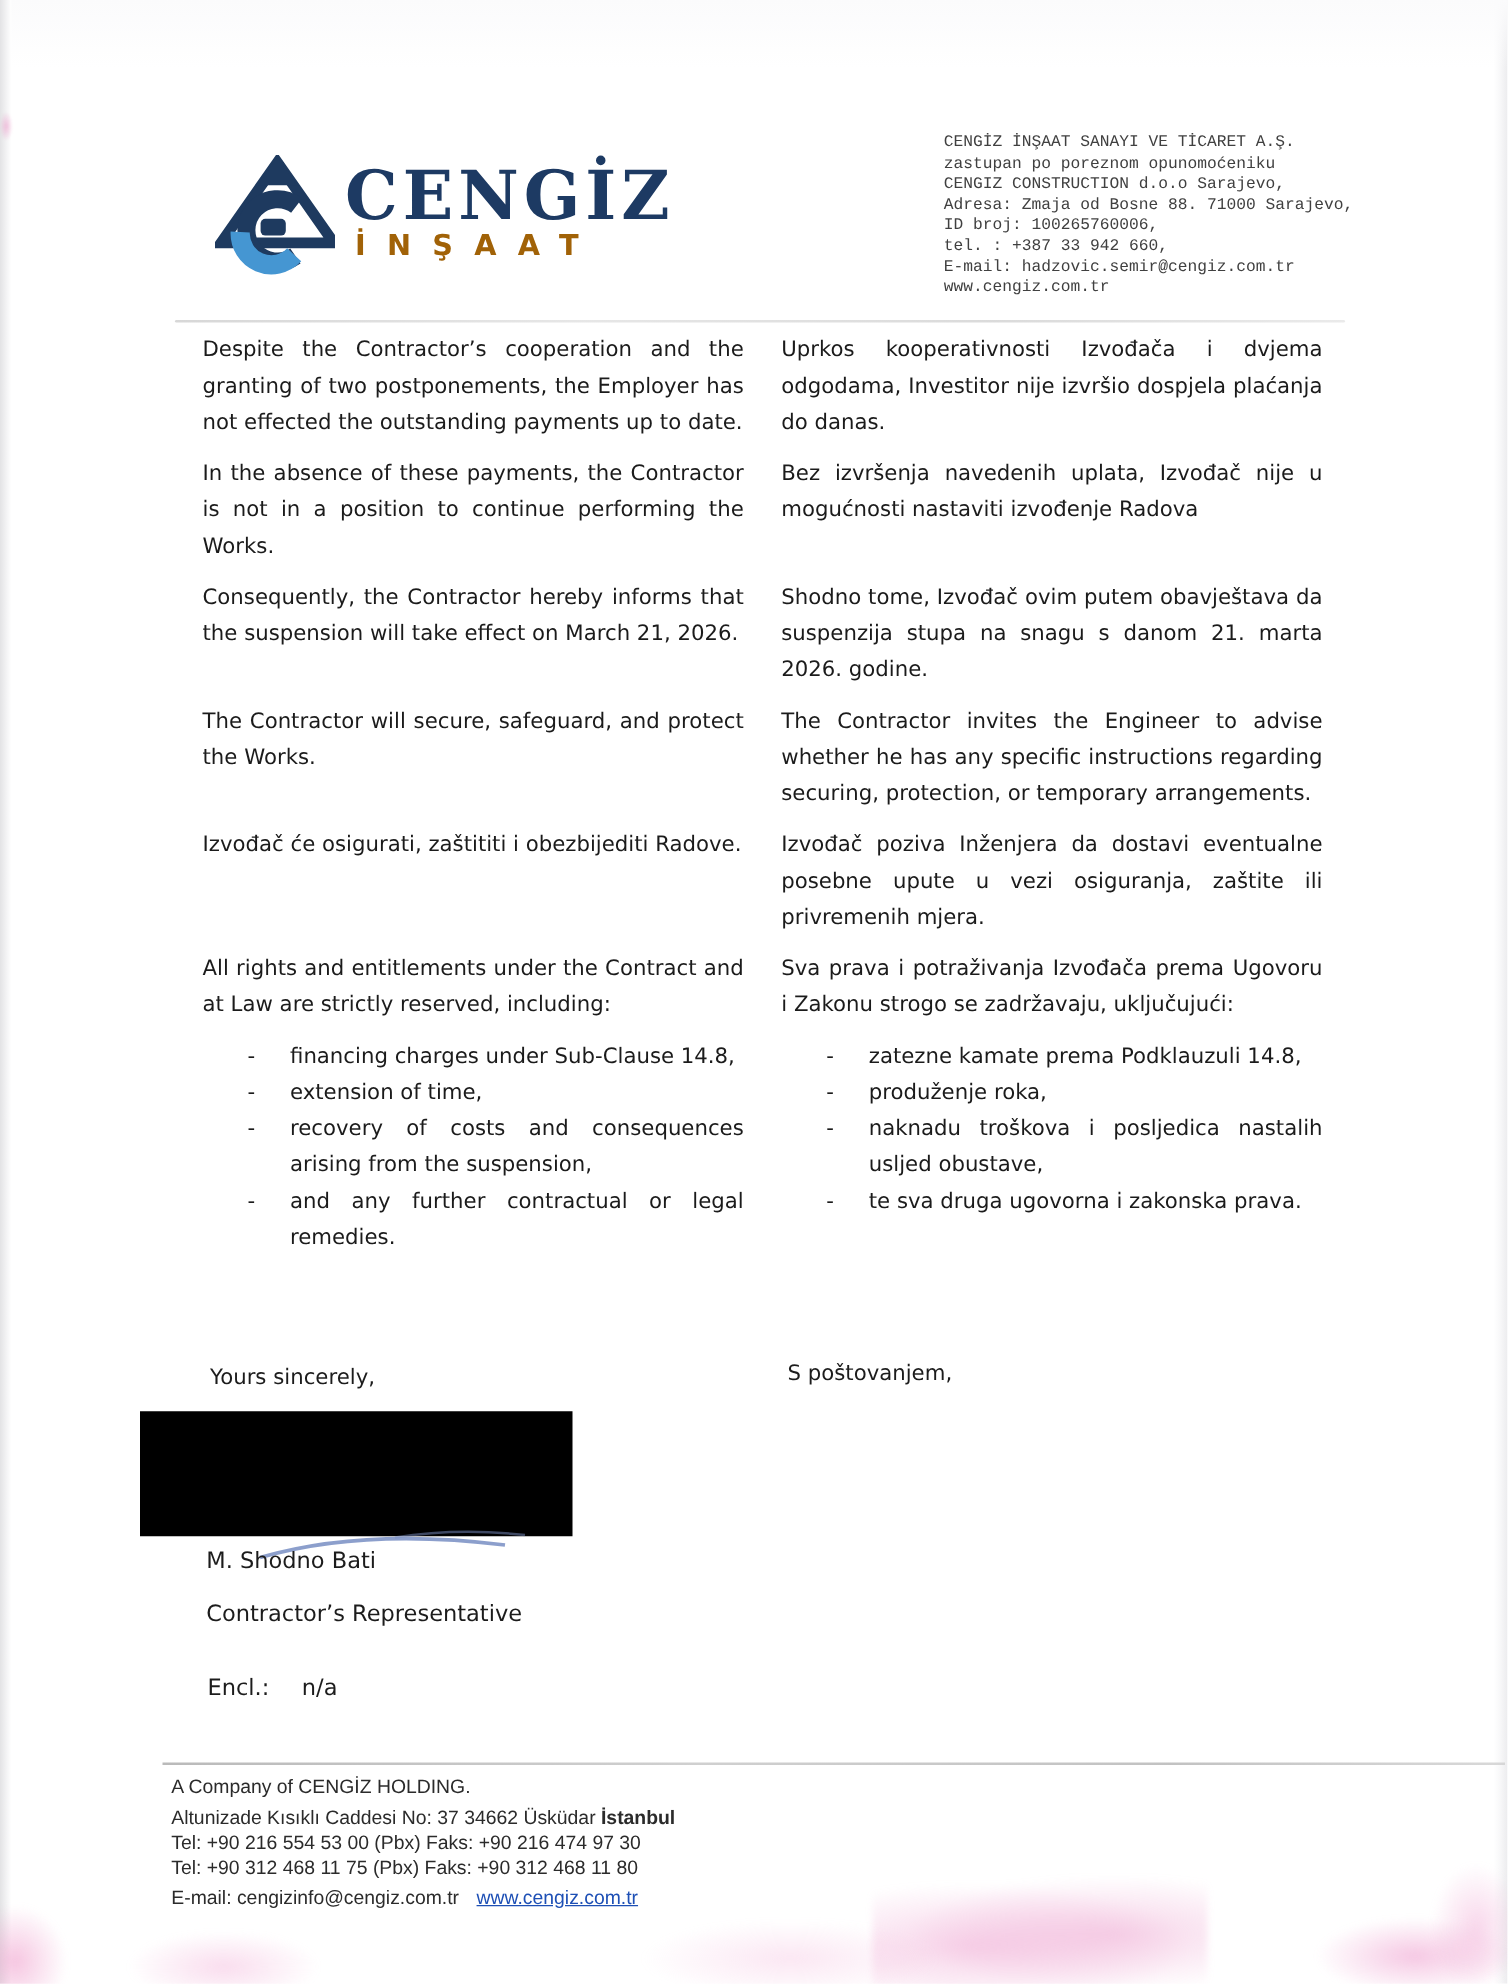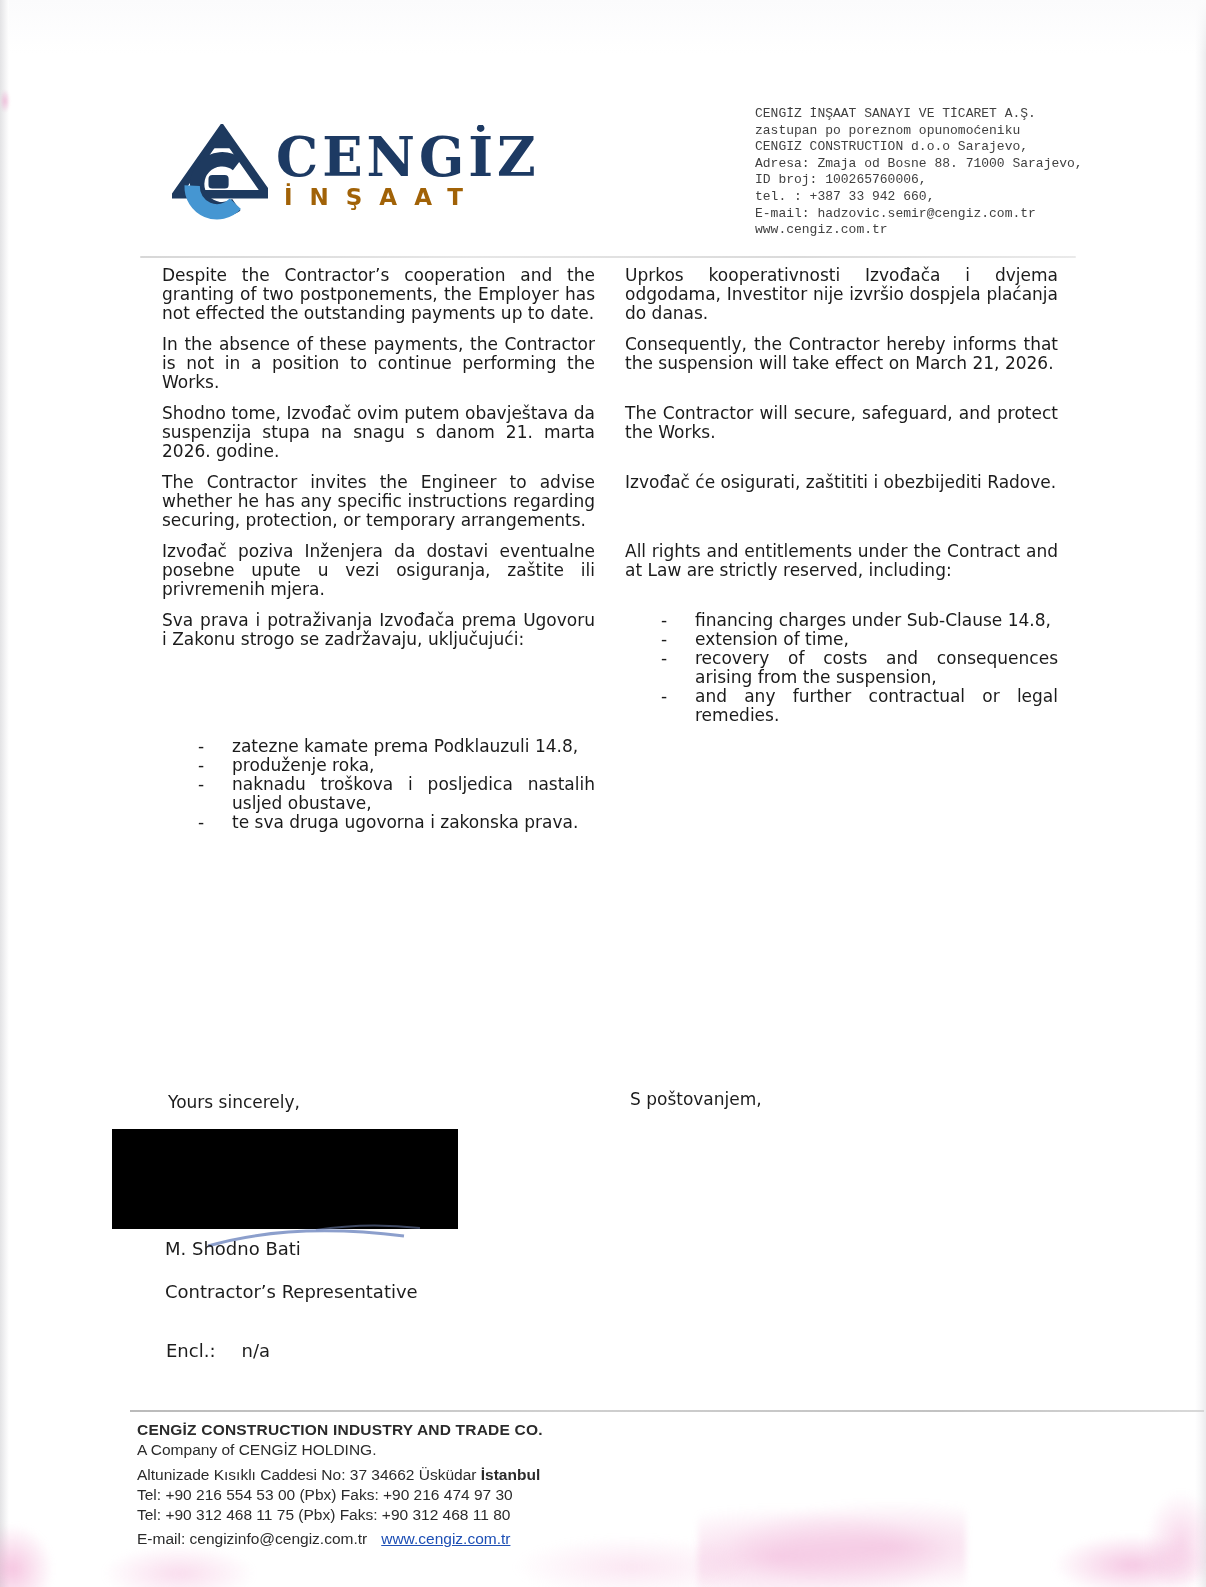--- a/index.html
+++ b/index.html
@@ -27,21 +27,21 @@
   .letterhead{position:absolute;left:755px;top:106px;width:360px;
     font-size:13px;line-height:16.6px;color:#404040;font-family:Liberation Mono, monospace;}
 
   .header-rule{position:absolute;left:140px;top:256px;width:936px;height:2px;
     background:linear-gradient(to right,#bdbdbd 0%,#d6d6d6 35%,#c2c2c2 70%,#dcdcdc 100%);
     opacity:.6;border-radius:2px;}
 
   
   .letter-body{position:absolute;left:162px;top:266px;width:896px;
     display:grid;grid-template-columns:433px 433px;column-gap:30px;row-gap:12px;
-    font-size:17px;line-height:19px;color:#1b1b1b;}
+    font-size:17px;line-height:29px;color:#1b1b1b;}
   .para{margin:0;text-align:justify;}
   .bullets{margin:0;}
   .bullet{position:relative;padding-left:70px;text-align:justify;}
   .bullet .marker{position:absolute;left:36px;top:0;}
 
   
   .valediction-en{position:absolute;left:168px;top:1092px;font-size:17px;}
   .valediction-bs{position:absolute;left:630px;top:1089px;font-size:17px;}
   .redaction{position:absolute;left:112px;top:1129px;width:346px;height:100px;background:#000;}
   .sig-curve{position:absolute;left:196px;top:1220px;}
@@ -109,20 +109,21 @@
   <div>www.cengiz.com.tr</div>
 </div>
 
 <div class="header-rule"></div>
 
 <div class="letter-body">
   <p class="para">Despite the Contractor’s cooperation and the granting of two postponements, the Employer has not effected the outstanding payments up to date.</p>
   <p class="para">Uprkos kooperativnosti Izvođača i dvjema odgodama, Investitor nije izvršio dospjela plaćanja do danas.</p>
 
   <p class="para">In the absence of these payments, the Contractor is not in a position to continue performing the Works.</p>
+  <p class="para">Bez izvršenja navedenih uplata, Izvođač nije u mogućnosti nastaviti izvođenje Radova</p>
 
   <p class="para">Consequently, the Contractor hereby informs that the suspension will take effect on March 21, 2026.</p>
   <p class="para">Shodno tome, Izvođač ovim putem obavještava da suspenzija stupa na snagu s danom 21. marta 2026. godine.</p>
 
   <p class="para">The Contractor will secure, safeguard, and protect the Works.</p>
   <p class="para">The Contractor invites the Engineer to advise whether he has any specific instructions regarding securing, protection, or temporary arrangements.</p>
 
   <p class="para">Izvođač će osigurati, zaštititi i obezbijediti Radove.</p>
   <p class="para">Izvođač poziva Inženjera da dostavi eventualne posebne upute u vezi osiguranja, zaštite ili privremenih mjera.</p>
 
@@ -177,21 +178,20 @@
 </svg>
 
 <div class="sig-name">M. Shodno Bati</div>
 <div class="sig-title">Contractor’s Representative</div>
 <div class="encl">
   <span>Encl.:</span><span class="encl-value">n/a</span>
 </div>
 
 <div class="footer-rule"></div>
 <div class="footer">
-  <div class="co">CENGİZ CONSTRUCTION INDUSTRY AND TRADE CO.</div>
   <div>A Company of CENGİZ HOLDING.</div>
   <div class="gap"></div>
   <div><span>Altunizade Kısıklı Caddesi No: 37  34662 Üsküdar </span><span class="b">İstanbul</span></div>
   <div>Tel: +90 216 554 53 00 (Pbx)  Faks: +90 216 474 97 30</div>
   <div>Tel: +90 312 468 11 75 (Pbx)  Faks: +90 312 468 11 80</div>
   <div class="email-line">
     <span>E-mail: cengizinfo@cengiz.com.tr</span><a class="site">www.cengiz.com.tr</a>
   </div>
 </div>
 

